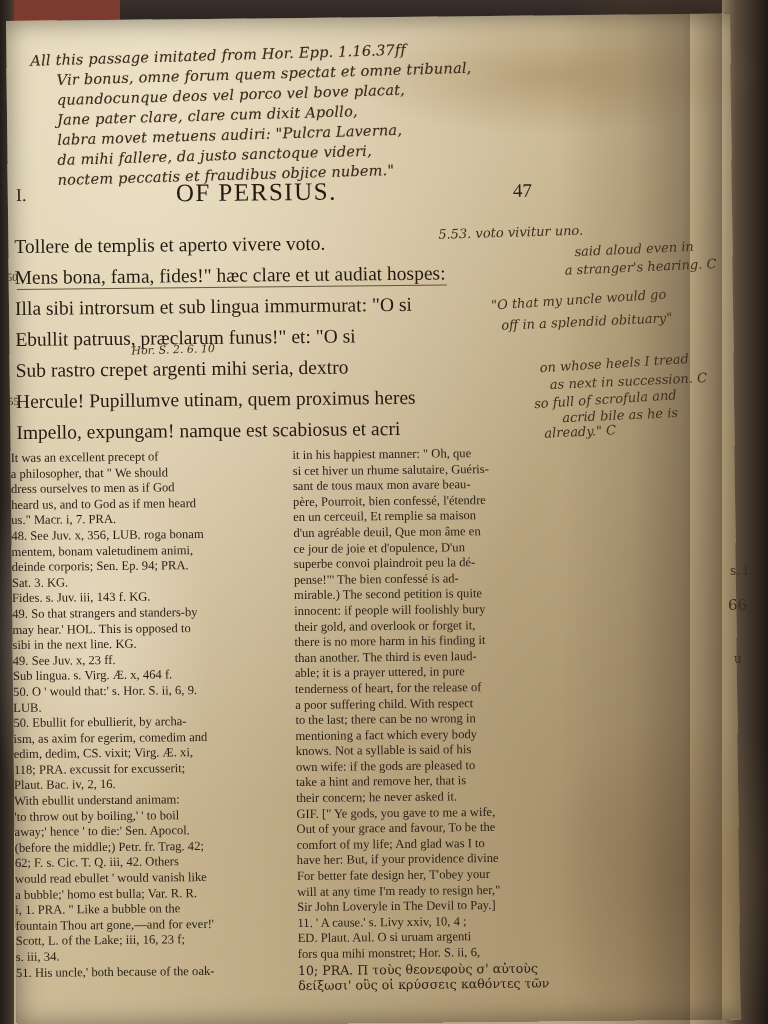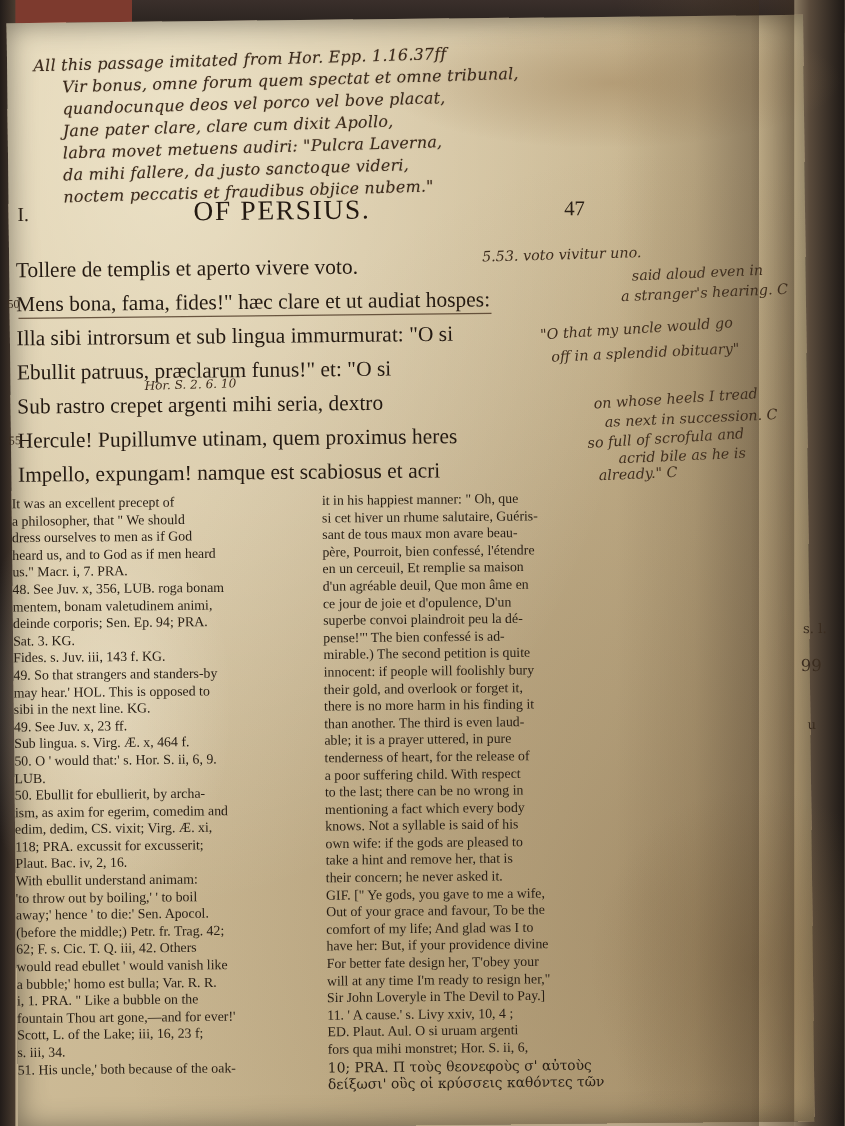--- a/index.html
+++ b/index.html
@@ -359,16 +359,16 @@
         <p class="gk">10; PRA. Π τοὺς θεονεφοὺς σ' αὐτοὺς</p>
         <p class="gk">δείξωσι' οὓς οἱ κρύσσεις καθόντες τῶν</p>
       </div>
     </div>
   </div>
 
   <div class="curl"></div>
   <div class="fold"></div>
 
   <div class="edge-mark" style="left:730px; top:564px;">s. l.</div>
-  <div class="edge-mark" style="left:728px; top:596px; font-size:15px;">99</div>
+  <div class="edge-mark" style="left:728px; top:596px; font-size:15px;">66</div>
   <div class="edge-mark" style="left:734px; top:652px;">u</div>
 
 </div>
 
 </body></html>

